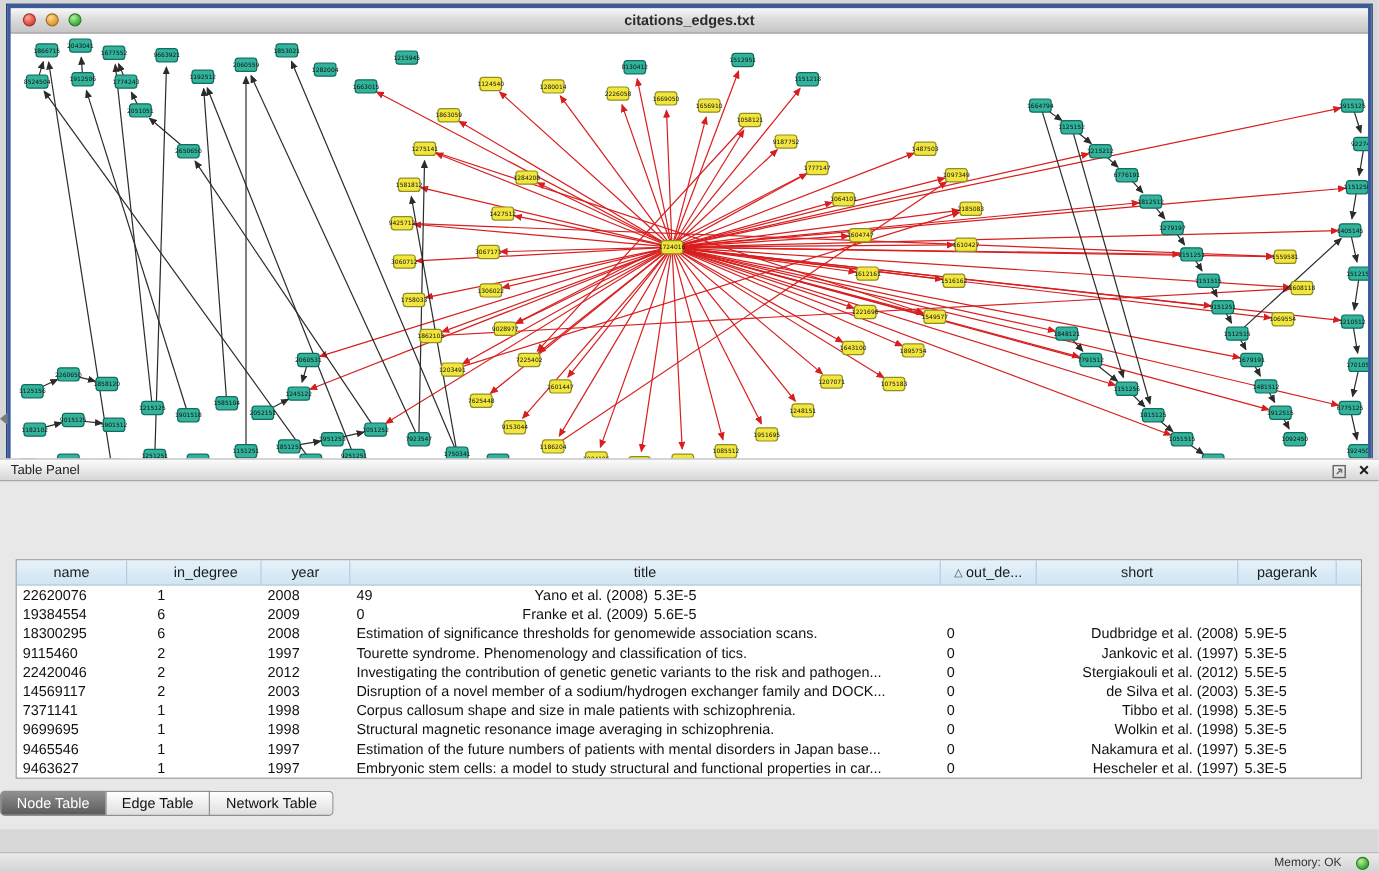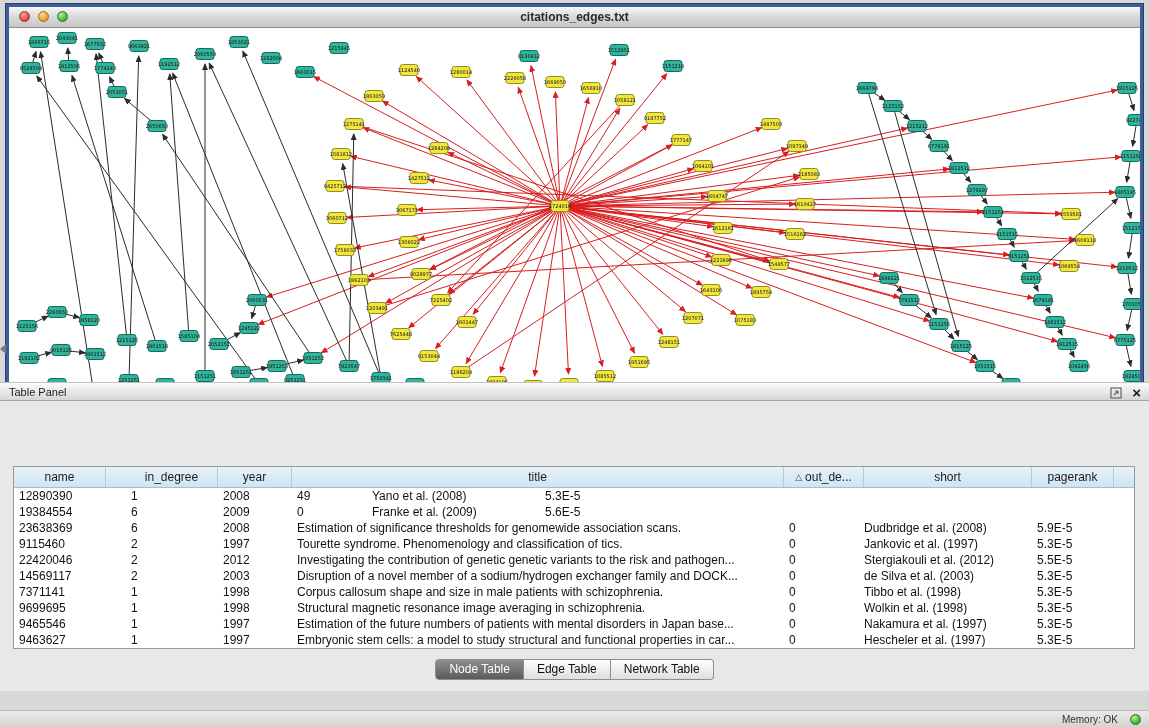--- a/index.html
+++ b/index.html
@@ -48,24 +48,24 @@
   .combo .val{padding-left:9px;flex:1;white-space:nowrap;overflow:hidden;}
   .combo .arrows{width:17px;height:100%;border-left:1px solid #b5b5b5;display:flex;flex-direction:column;
     align-items:center;justify-content:center;font-size:6px;line-height:5px;color:#333;}
   
   #tbl{position:absolute;left:13px;top:84px;width:1122px;height:183px;background:#fff;border:1px solid #9a9a9a;overflow:hidden;box-sizing:border-box;}
   #thead{display:flex;height:20px;background:linear-gradient(#e6f2fa,#cfe4f2);border-bottom:1px solid #a5bfd2;font-size:12px;}
   .th{border-right:1px solid #b3cde0;display:flex;align-items:center;justify-content:center;color:#1c1c1c;box-sizing:border-box;white-space:nowrap;overflow:hidden;}
   .th .sort{font-size:9px;margin-right:3px;color:#444;}
   .tr{display:flex;height:16px;align-items:center;font-size:12px;}
   .td{box-sizing:border-box;padding-left:5px;white-space:nowrap;overflow:hidden;}
-  .td.c5{text-align:left;padding-left:0;}
+  .td.c5{text-align:right;padding-left:0;}
   .c0{width:92px;}.c1{width:92px;margin-left:20px;}.c2{width:74px;}.c3{width:492px;}.c4{width:80px;}.c5{width:168px;}.c6{width:82px;}
   
-  #tabs-row{position:absolute;left:0;right:0;top:277px;display:flex;justify-content:center;}
+  #tabs-row{position:absolute;left:0;right:0;top:277px;display:flex;}
   .tab{height:19px;line-height:19px;padding:0 13px;font-size:12px;color:#111;
     background:linear-gradient(#ffffff,#dedede);border:1px solid #8e8e8e;border-left:none;cursor:default;}
   .tab:first-child{border-left:1px solid #8e8e8e;border-radius:4px 0 0 4px;}
   .tab:last-child{border-radius:0 4px 4px 0;}
   .tab.active{background:linear-gradient(#8f8f8f,#5a5a5a);color:#fff;}
   
   #status-bar{position:absolute;left:0;bottom:0;width:1149px;height:17px;
     border-top:1px solid #bdbdbd;background:linear-gradient(#eaeaea,#d3d3d3);
     display:flex;align-items:center;justify-content:flex-end;gap:12px;padding-right:8px;box-sizing:border-box;
     font-size:10px;color:#333;}
@@ -828,37 +828,37 @@
         </div>
         <div class="th c5">
           <span>short</span>
         </div>
         <div class="th c6">
           <span>pagerank</span>
         </div>
       </div>
     <div id="tbody">
         <div class="tr">
-          <div class="td c0">12890390</div>
+          <div class="td c0">22620076</div>
           <div class="td c1">1</div>
           <div class="td c2">2008</div>
           <div class="td c4">49</div>
           <div class="td c5">Yano et al. (2008)</div>
           <div class="td c6">5.3E-5</div>
         </div>
         <div class="tr">
           <div class="td c0">19384554</div>
           <div class="td c1">6</div>
           <div class="td c2">2009</div>
           <div class="td c4">0</div>
           <div class="td c5">Franke et al. (2009)</div>
           <div class="td c6">5.6E-5</div>
         </div>
         <div class="tr">
-          <div class="td c0">23638369</div>
+          <div class="td c0">18300295</div>
           <div class="td c1">6</div>
           <div class="td c2">2008</div>
           <div class="td c3">Estimation of significance thresholds for genomewide association scans.</div>
           <div class="td c4">0</div>
           <div class="td c5">Dudbridge et al. (2008)</div>
           <div class="td c6">5.9E-5</div>
         </div>
         <div class="tr">
           <div class="td c0">9115460</div>
           <div class="td c1">2</div>

